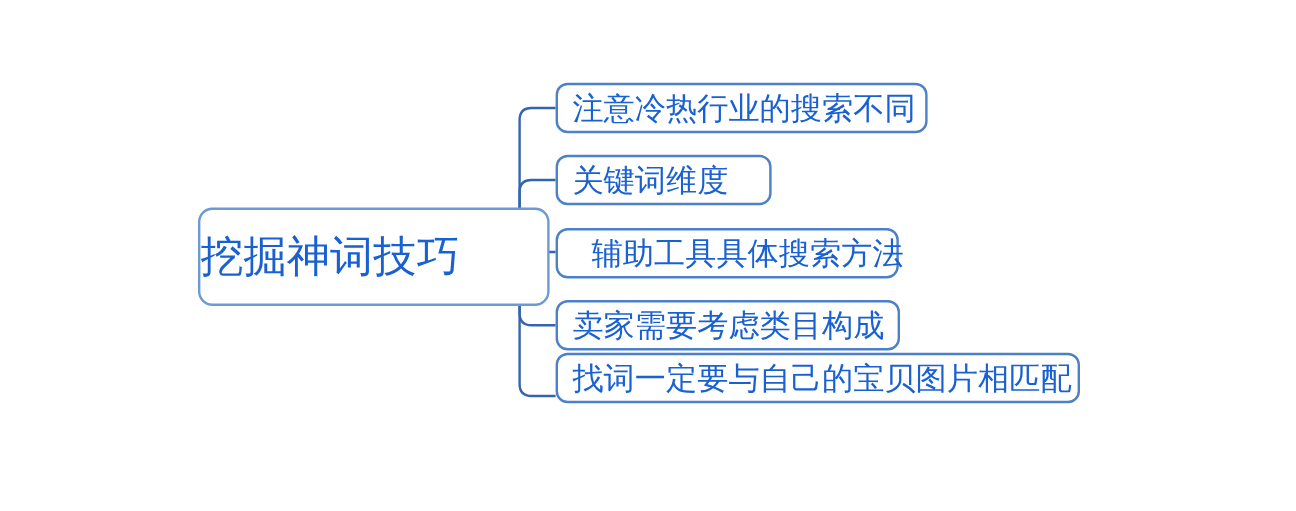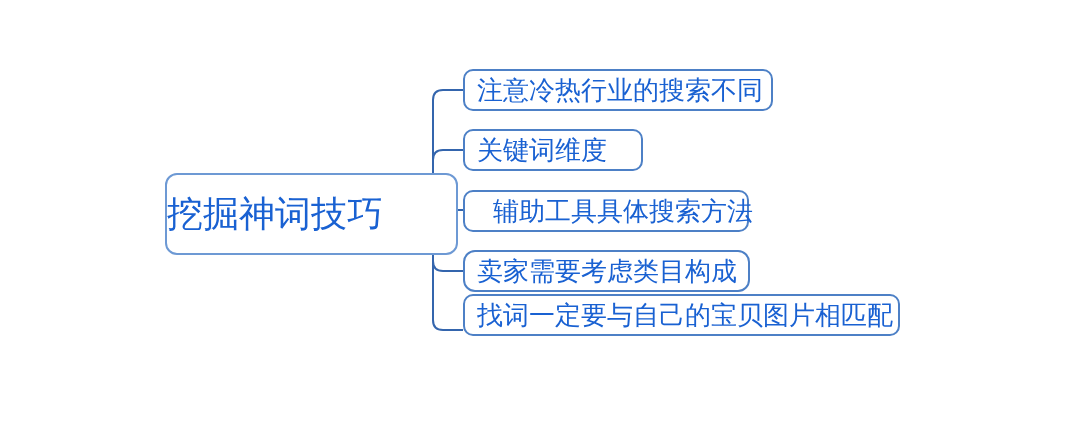--- a/index.html
+++ b/index.html
@@ -46,21 +46,21 @@
   .node-child{
     left:463px;height:42px;
     border:2px solid var(--child-border);
     border-radius:10px;
     font-size:26px;
     padding:0 12px;
   }
   .c0{top:69px;width:310px;}
   .c1{top:129px;width:180px;}
   .c2{top:190px;width:286px;padding-left:28px;}
-  .c3{top:250px;width:287px;border-radius:12px;}
+  .c3{top:250px;width:287px;}
   .c4{top:294px;width:437px;}
   .label{display:inline-block;}
 </style>
 </head>
 <body>
 
 <div class="canvas">
 
   <svg class="connectors" viewBox="0 0 1080 426" xmlns="http://www.w3.org/2000/svg">
     <path d="M418 210 H433"></path>

